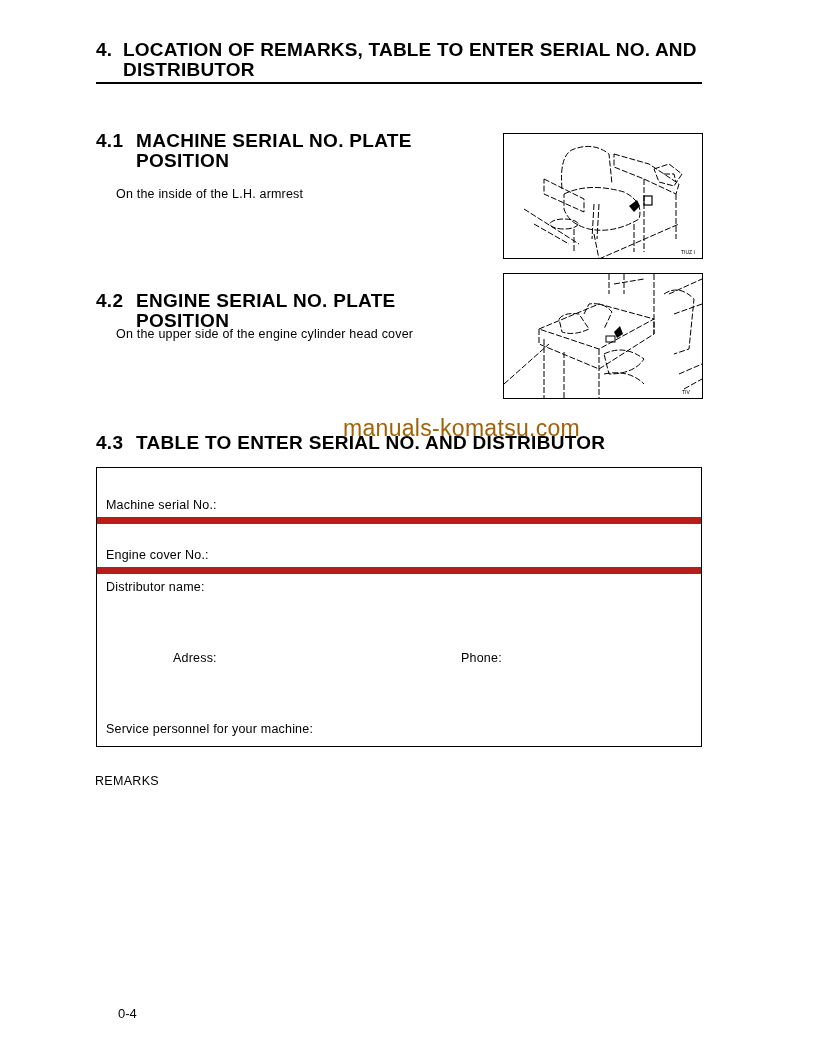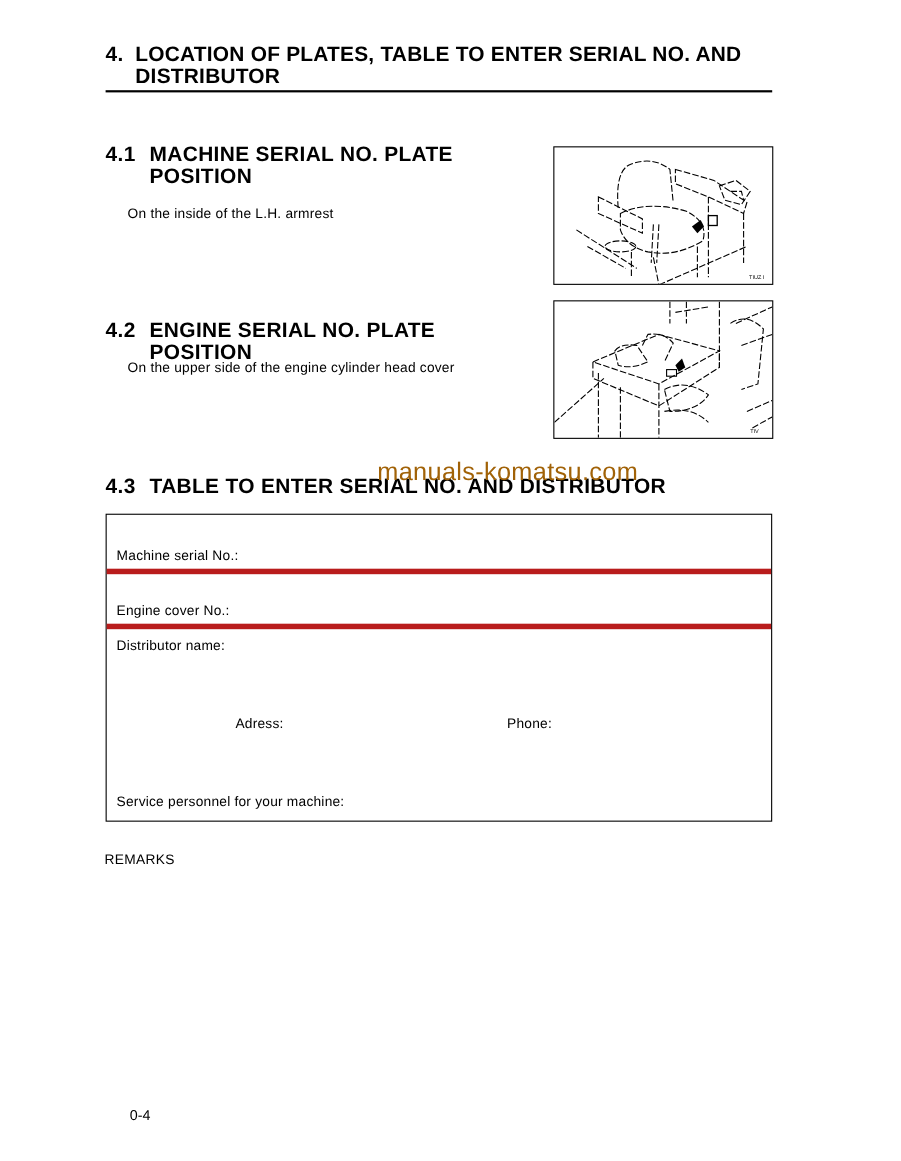--- a/index.html
+++ b/index.html
@@ -17,31 +17,31 @@
     .body-text { font-size: 12.5px; letter-spacing: 0.2px; }
 
     .figure { border: 1px solid #000; background: #fff; }
     .figure svg { display: block; }
 
     .h3 { left: 96px; top: 432px; font-weight: bold; font-size: 19px; letter-spacing: 0.3px; }
     .h3 .num { display: inline-block; width: 40px; }
     .watermark { left: 343px; top: 415px; font-size: 23px; color: #a16207; letter-spacing: 0.3px; }
 
     .form-table { left: 96px; top: 467px; width: 604px; height: 278px; border: 1px solid #000; border-bottom: 1px solid #000; }
-    .form-row { position: absolute; left: 0; right: 0; border-bottom: 5px solid #b91c1c; }
+    .form-row { position: absolute; left: 0; right: 0; border-bottom: 7px solid #b91c1c; }
     .form-label { position: absolute; font-size: 12.5px; letter-spacing: 0.2px; }
 
     .remarks { left: 95px; top: 774px; font-size: 12.5px; letter-spacing: 0.3px; }
     .page-no { left: 95px; top: 1006px; font-size: 13px; margin-left: 23px; }
   </style>
 </head>
 <body>
 
 <div class="abs h1">
-  <div><span class="num">4.</span><span>LOCATION OF PLATES, TABLE TO ENTER SERIAL NO. AND</span></div>
+  <div><span class="num">4.</span><span>LOCATION OF REMARKS, TABLE TO ENTER SERIAL NO. AND</span></div>
   <div class="line2">DISTRIBUTOR</div>
 </div>
 <div class="abs h1-rule"></div>
 
 <div class="abs h2" style="left:96px; top:131px;">
   <div><span class="num">4.1</span><span>MACHINE SERIAL NO. PLATE</span></div>
   <div class="line2">POSITION</div>
 </div>
 <div class="abs body-text" style="left:116px; top:187px;">On the inside of the L.H. armrest</div>
 
@@ -111,21 +111,21 @@
 
 <div class="abs form-table">
   <div class="form-row" style="top:0; height:49px;">
     <span class="form-label" style="left:9px; top:30px;">Machine serial No.:</span>
   </div>
   <div class="form-row" style="top:50px; height:49px;">
     <span class="form-label" style="left:9px; top:30px;">Engine cover No.:</span>
   </div>
   <div class="form-row" style="top:100px; height:178px; border-bottom:none;">
     <span class="form-label" style="left:9px; top:12px;">Distributor name:</span>
-    <span class="form-label" style="left:76px; top:83px;margin-left:41px;">Adress:</span>
+    <span class="form-label" style="left:76px; top:83px;">Adress:</span>
     <span class="form-label" style="left:364px; top:83px;">Phone:</span>
     <span class="form-label" style="left:9px; top:154px;">Service personnel for your machine:</span>
   </div>
 </div>
 
 <div class="abs remarks">REMARKS</div>
 
 <div class="abs page-no">0-4</div>
 
 </body></html>

